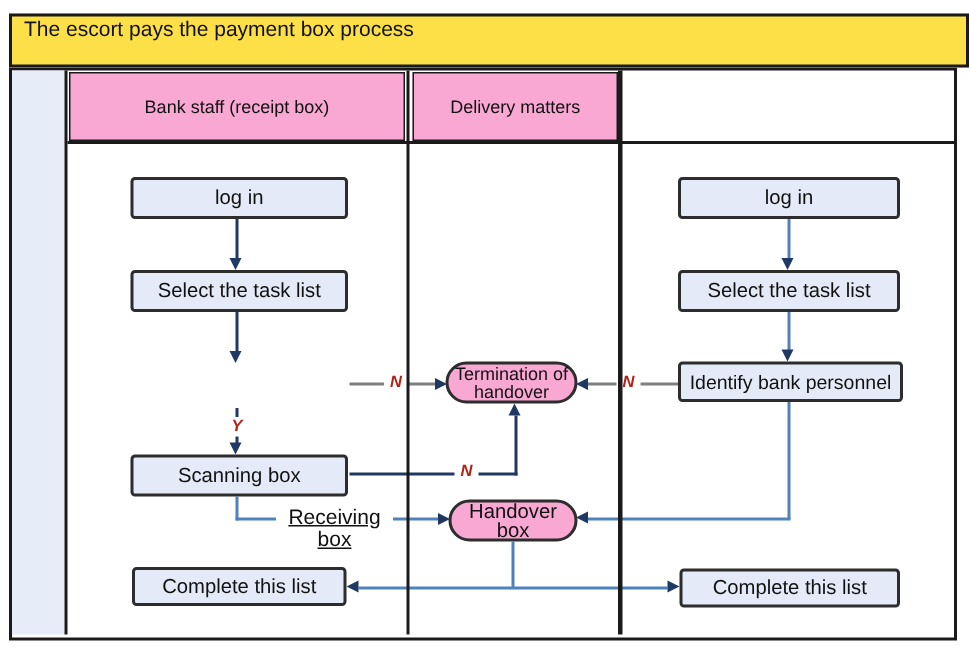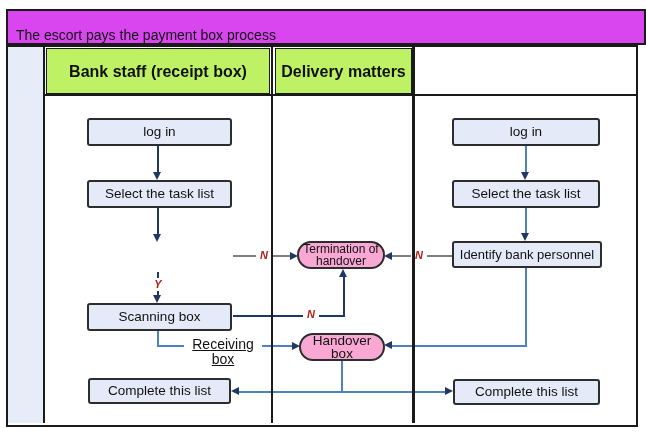--- a/index.html
+++ b/index.html
@@ -3,32 +3,32 @@
 <meta charset="utf-8">
 <style>
   html,body{margin:0;padding:0;background:#fff;}
   #stage{
     position:relative;width:646px;height:434px;background:#fff;
     font-family:"Liberation Sans",sans-serif;color:#111;overflow:hidden;
   }
   .abs{position:absolute;}
   
   #title-box{left:6px;top:9px;width:628px;height:32px;border:2px solid #1a1a1a;
-    background:#d946ef;display:flex;align-items:flex-end;padding-left:8px;box-sizing:content-box;
+    background:#fde047;display:flex;align-items:flex-start;padding-left:8px;box-sizing:content-box;
     font-size:14px;}
   #main-box{left:6px;top:45px;width:628px;height:378px;border:2px solid #1a1a1a;background:#fff;}
   #phase-col{left:8px;top:47px;width:35px;height:376px;background:#e6ecf8;}
   .vdivider{top:47px;height:376px;background:#1a1a1a;}
   #phase-divider{left:43px;width:2px;}
   #divider-1{left:271px;width:2px;}
   #divider-2{left:412px;width:3px;}
   #header-underline{left:45px;top:94px;width:593px;height:2px;background:#1a1a1a;}
-  .lane-header{top:48px;height:44px;background:#bef264;border:1px solid #1a1a1a;
+  .lane-header{top:48px;height:44px;background:#f9a8d4;border:1px solid #1a1a1a;
     display:flex;align-items:center;justify-content:center;text-align:center;
-    font-size:16px;line-height:15px;font-weight:bold;}
+    font-size:12px;line-height:15px;}
   #lane-header-bank{left:46px;width:222px;}
   #lane-header-handover{left:275px;width:135px;}
   #lane-header-consignment{left:416px;width:219px;}
   #lane-header-consignment .hd{width:160px;}
   
   .node{background:#e4eaf7;border:2px solid #2d2d2d;border-radius:3px;
     display:flex;align-items:center;justify-content:center;text-align:center;
     font-size:13.5px;line-height:14px;box-sizing:border-box;}
   .stadium{background:#f9a8d4;border:2px solid #2d2d2d;border-radius:15px;
     display:flex;align-items:center;justify-content:center;text-align:center;

